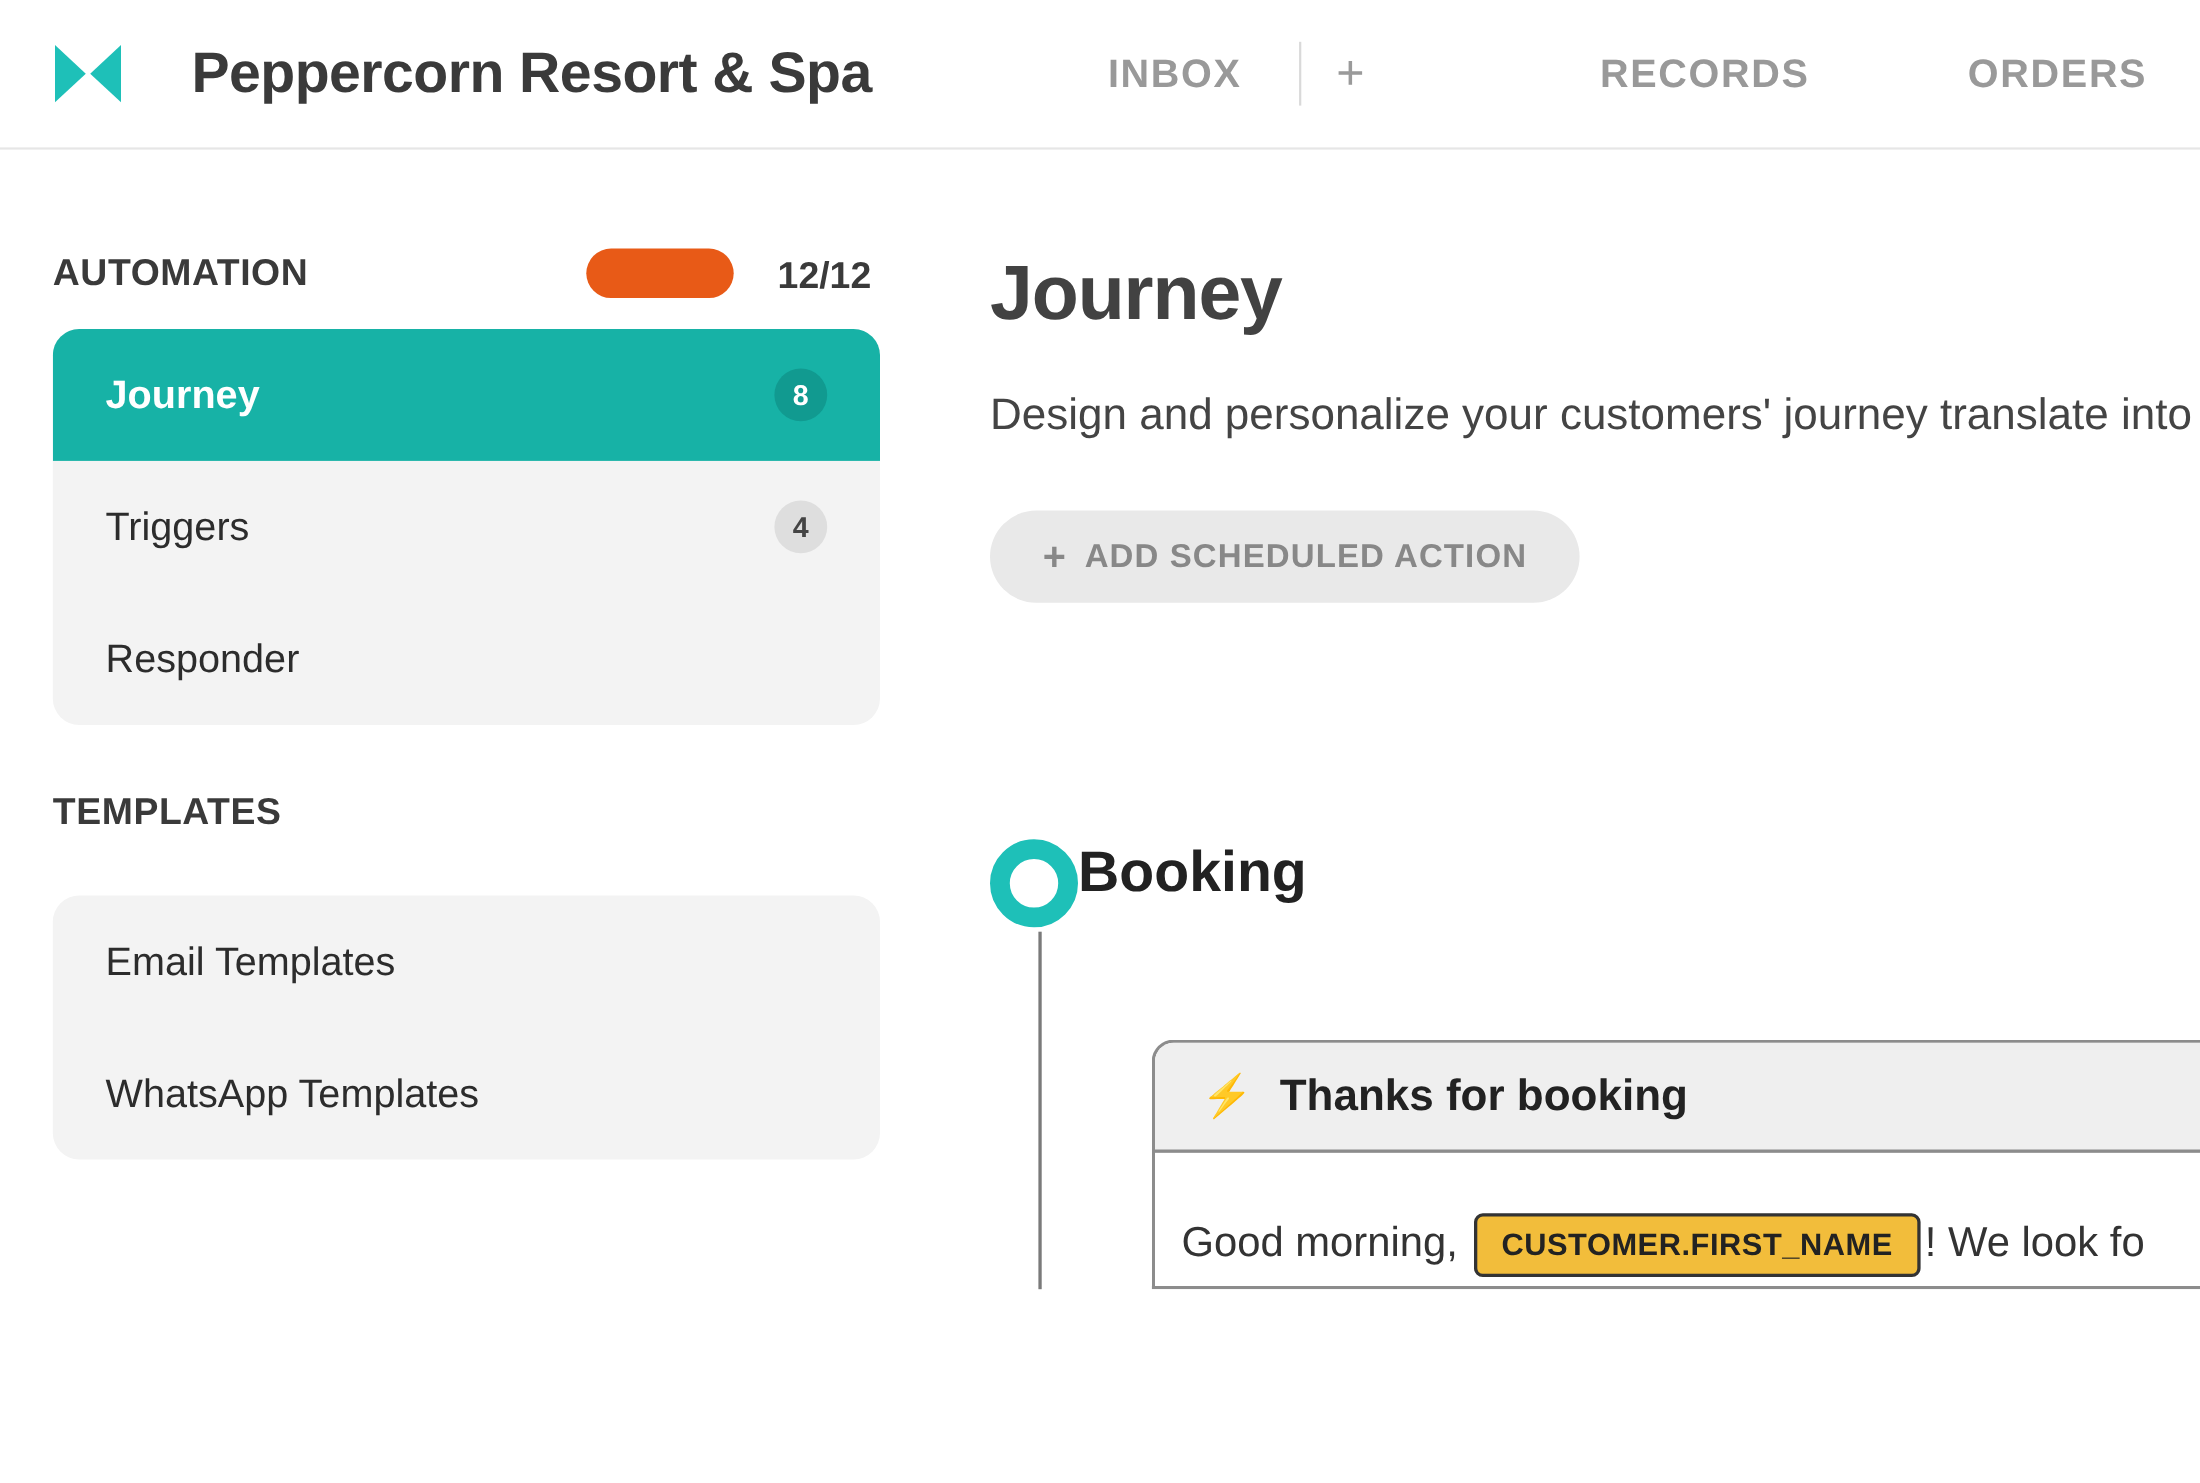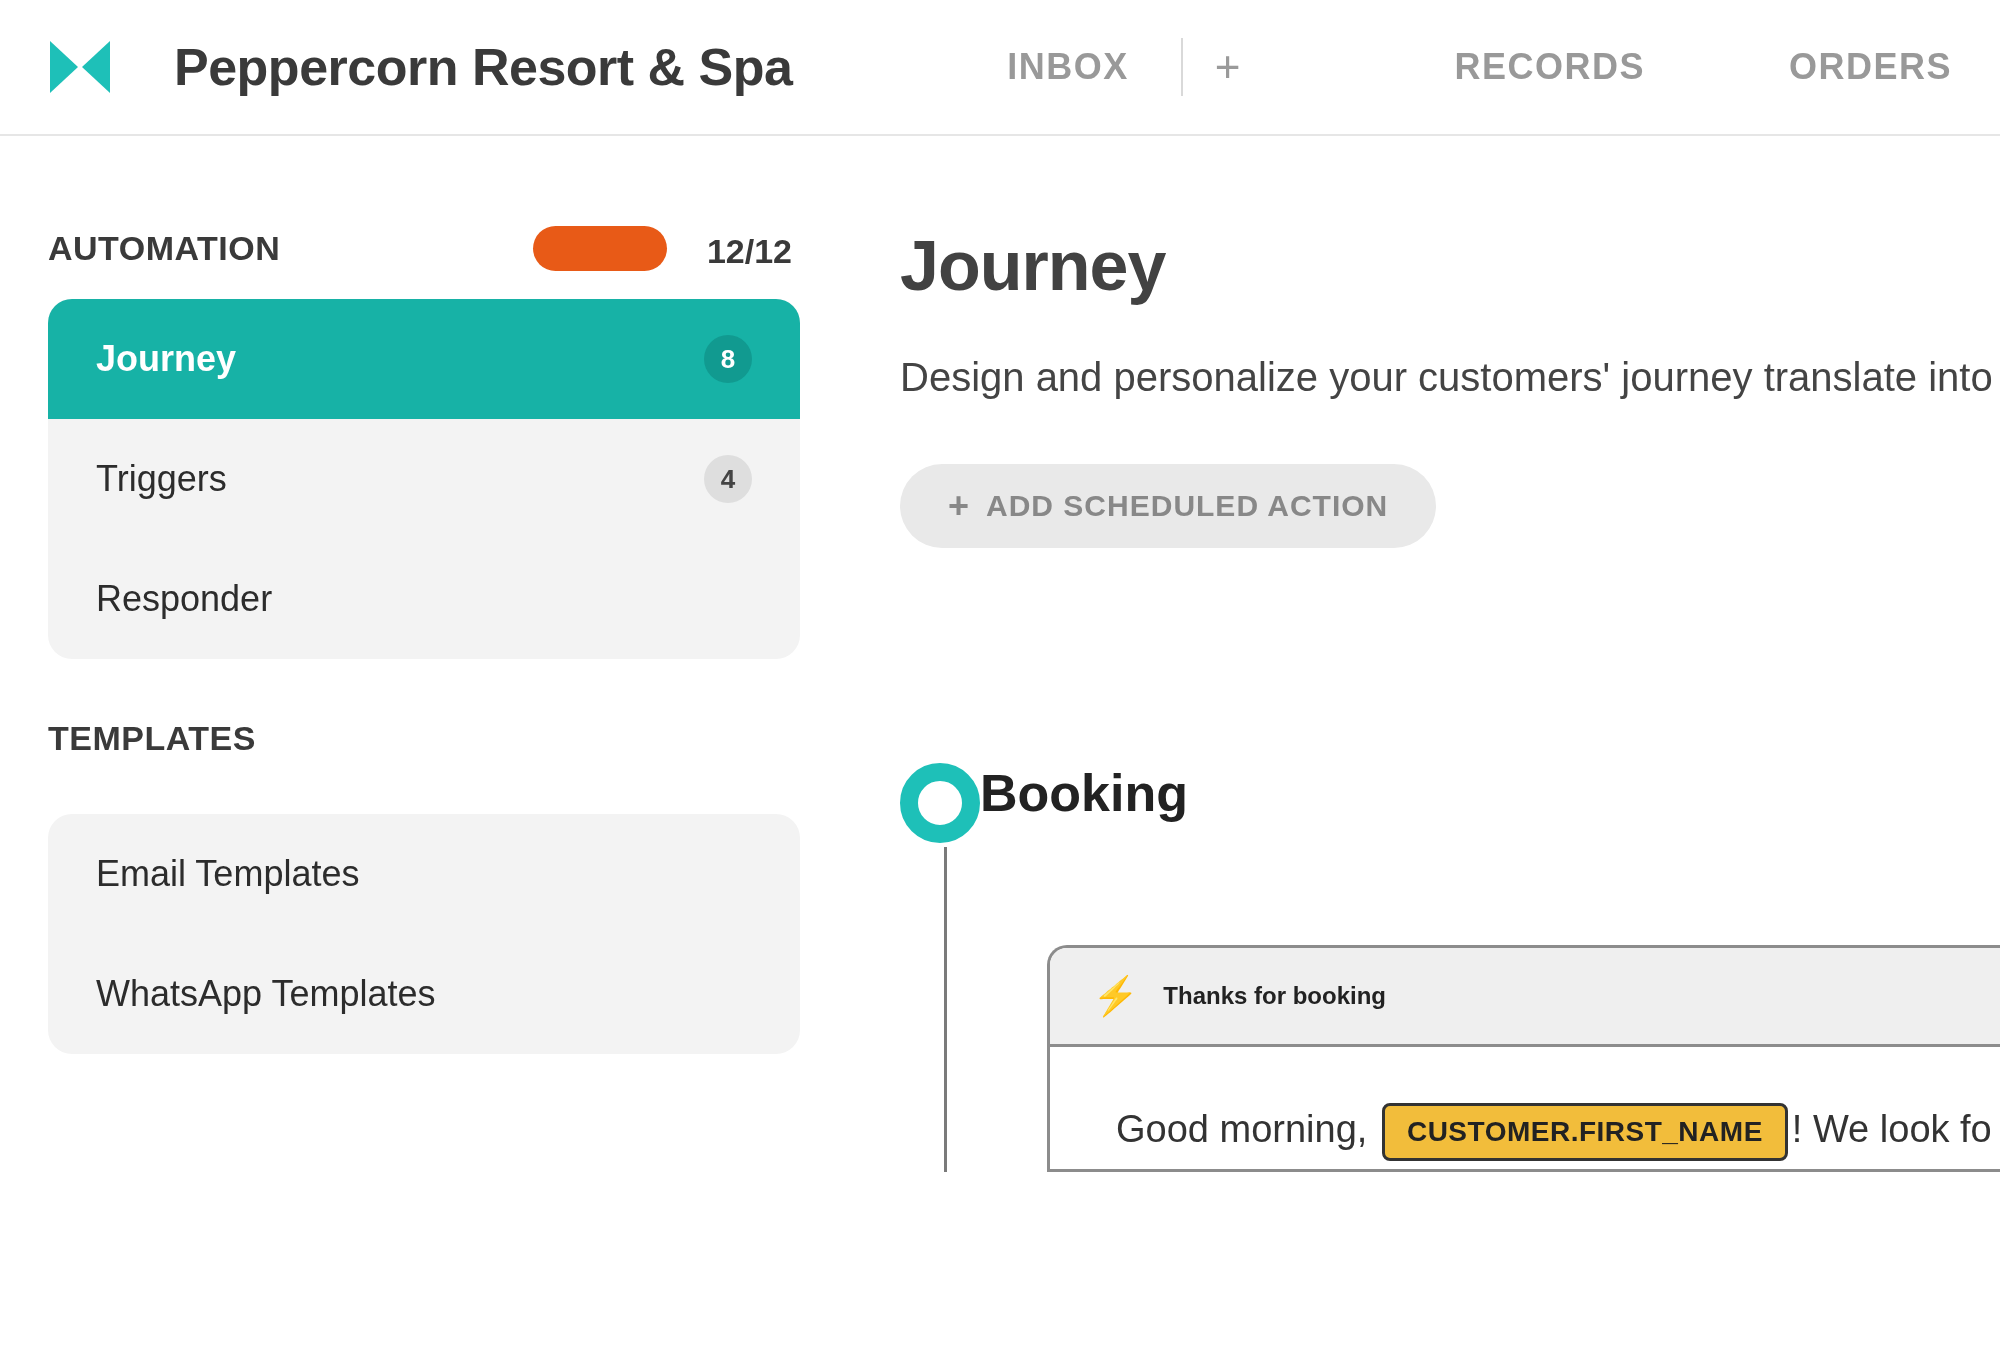--- a/index.html
+++ b/index.html
@@ -245,26 +245,26 @@
       padding: 26px 42px;
       display: flex;
       align-items: center;
       gap: 24px;
     }
     .bolt {
       color: #f5b301;
       font-size: 38px;
     }
     .card-title {
-      font-size: 24px;
+      font-size: 40px;
       font-weight: 700;
       color: #222;
     }
     .card-body {
-      padding: 52px 42px 8px 66px;
+      padding: 52px 42px 8px 24px;
       font-size: 38px;
       color: #333;
       line-height: 1.6;
       white-space: nowrap;
       overflow: hidden;
     }
     .token {
       display: inline-block;
       background: #f2bd3b;
       border: 3px solid #333;

